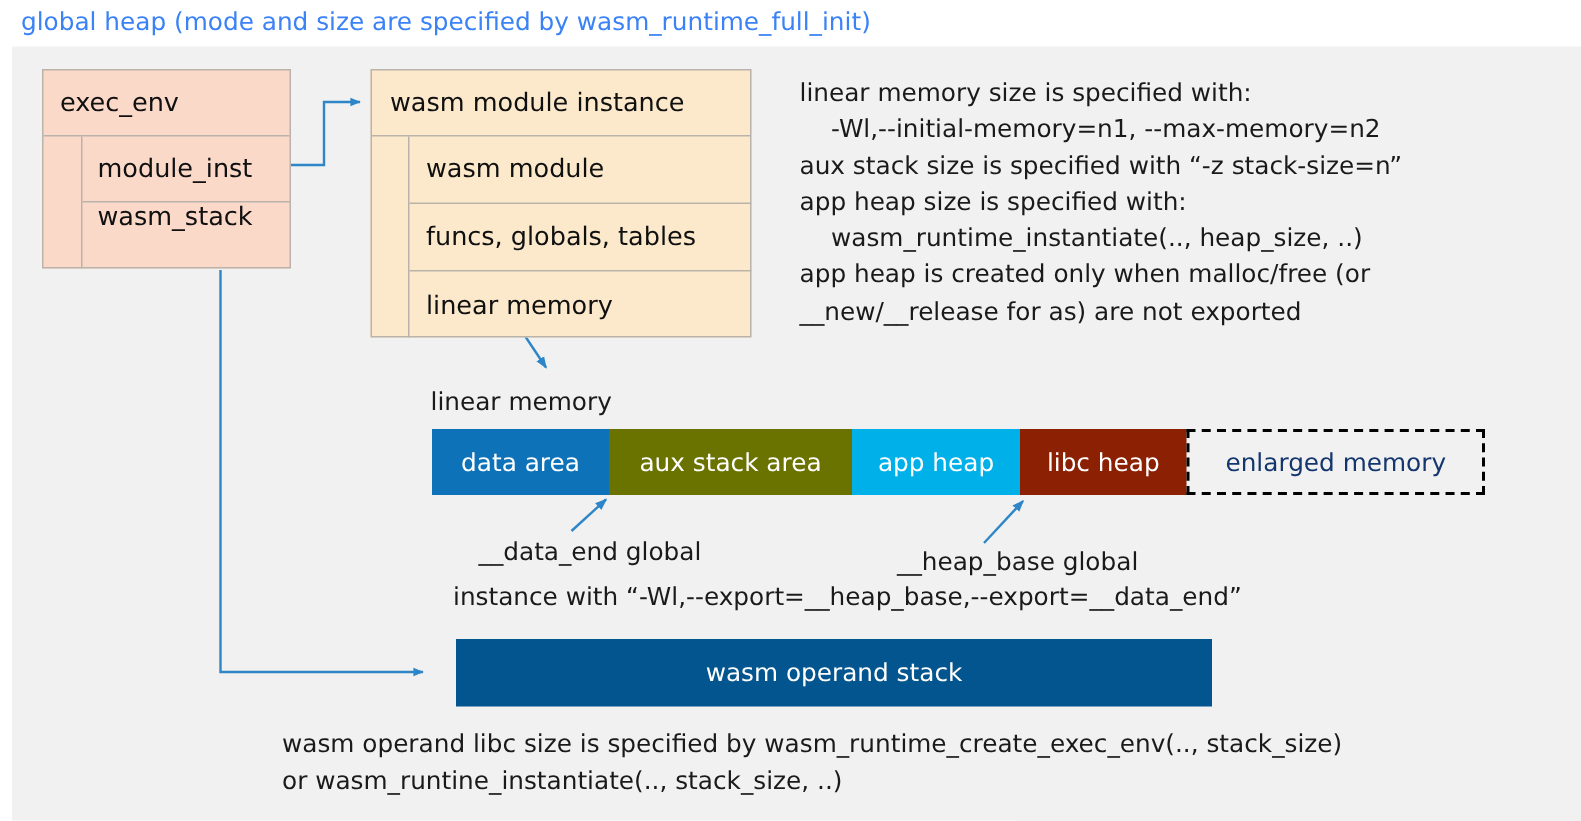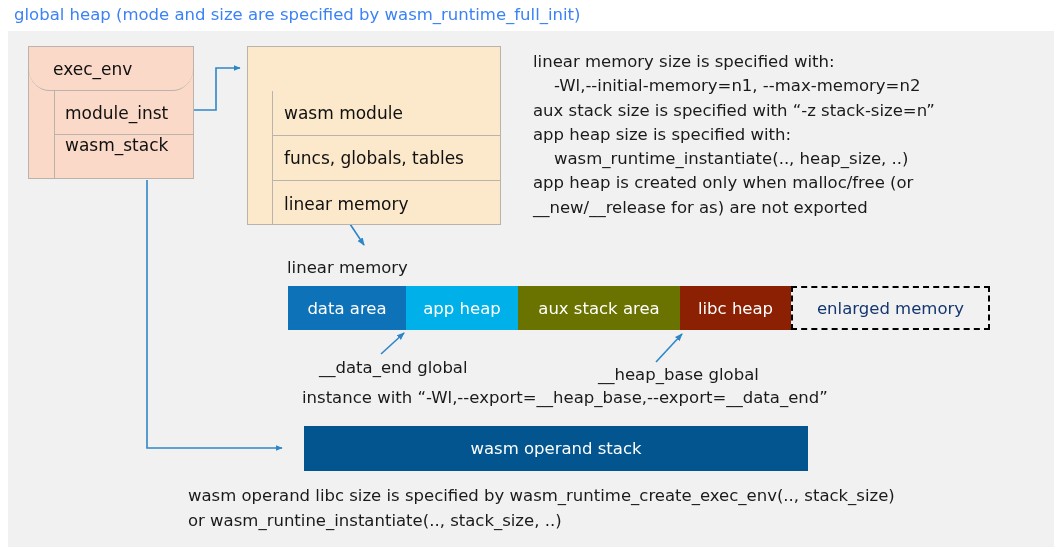--- a/index.html
+++ b/index.html
@@ -64,24 +64,23 @@
     border: 1px solid #b9b3ab;
     background: #fbd9c9;
     box-sizing: border-box;
   }
   #exec-env-header {
     height: 44px;
     border-bottom: 1px solid #b9b3ab;
     box-sizing: border-box;
     display: flex;
     align-items: center;
-    padding-left: 24px;
+    padding-left: 11px;
     font-size: 17px;
     color: #101010;
-    border-radius: 21px;
   }
   .exec-gutter {
     position: absolute;
     left: 0;
     top: 44px;
     width: 26px;
     height: 88px;
     border-right: 1px solid #b9b3ab;
     box-sizing: border-box;
   }
@@ -268,40 +267,41 @@
   </svg>
 
   <div id="exec-env-box" style="background: rgb(251, 217, 201);">
     <div id="exec-env-header">exec_env</div>
     <div class="exec-gutter"></div>
     <div class="exec-row" id="exec-row-0">module_inst</div>
     <div class="exec-row" id="exec-row-1">wasm_stack</div>
   </div>
 
   <div id="wmi-box" style="background: rgb(252, 233, 203);">
+    <div id="wmi-header">wasm module instance</div>
     <div class="wmi-gutter"></div>
     <div class="wmi-row" id="wmi-row-0">wasm module</div>
     <div class="wmi-row" id="wmi-row-1">funcs, globals, tables</div>
     <div class="wmi-row" id="wmi-row-2">linear memory</div>
   </div>
 
   <div id="right-note">linear memory size is specified with:
     -Wl,--initial-memory=n1, --max-memory=n2
 aux stack size is specified with “-z stack-size=n”
 app heap size is specified with:
     wasm_runtime_instantiate(.., heap_size, ..)
 app heap is created only when malloc/free (or
 __new/__release for as) are not exported</div>
 
   <div id="linmem-label">linear memory</div>
 
   <div id="memory-bar">
       <div class="mem-seg" style="width: 118px; background: rgb(14, 114, 184); color: rgb(255, 255, 255);">data area</div>
+      <div class="mem-seg" style="width: 162px; background: rgb(107, 115, 0); color: rgb(255, 255, 255);">aux stack area</div>
       <div class="mem-seg" style="width: 112px; background: rgb(0, 176, 232); color: rgb(255, 255, 255);">app heap</div>
-      <div class="mem-seg" style="width: 162px; background: rgb(107, 115, 0); color: rgb(255, 255, 255);">aux stack area</div>
       <div class="mem-seg" style="width: 111px; background: rgb(139, 32, 3); color: rgb(255, 255, 255);">libc heap</div>
       <div class="mem-seg dashed" style="width: 199px; color: rgb(19, 54, 110);">enlarged memory</div>
     </div>
 
   <div class="annot" id="annot-data-end">__data_end global</div>
   <div class="annot" id="annot-heap-base">__heap_base global</div>
   <div class="annot" id="annot-exported">instance with “-Wl,--export=__heap_base,--export=__data_end”</div>
 
   <div id="operand-stack" style="background: rgb(2, 85, 143);">wasm operand stack</div>
 

